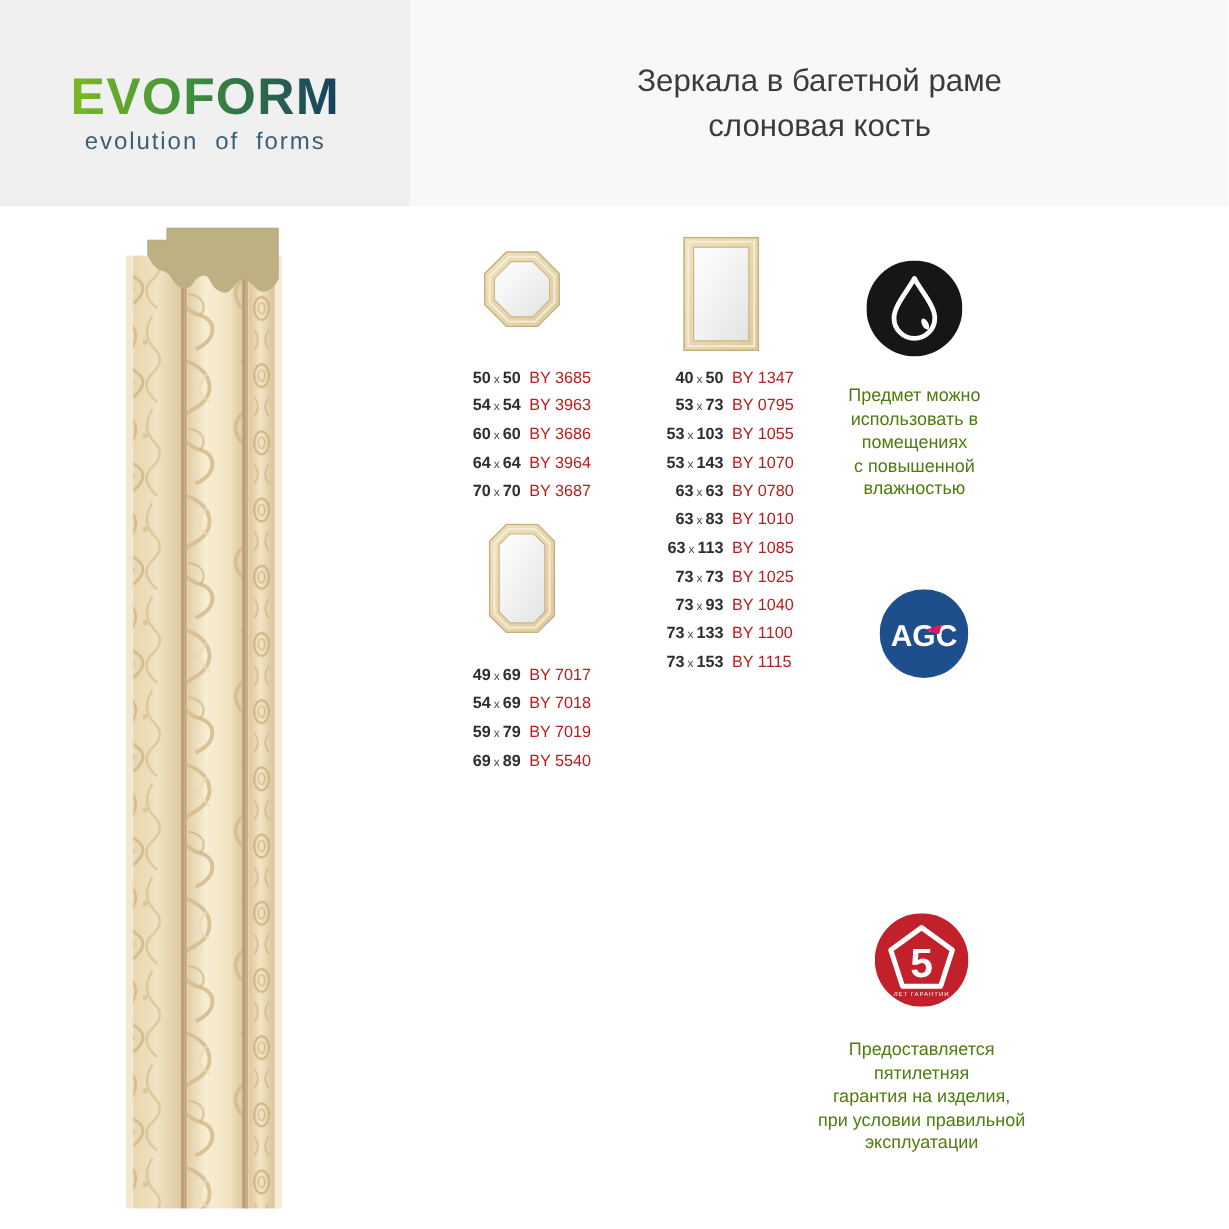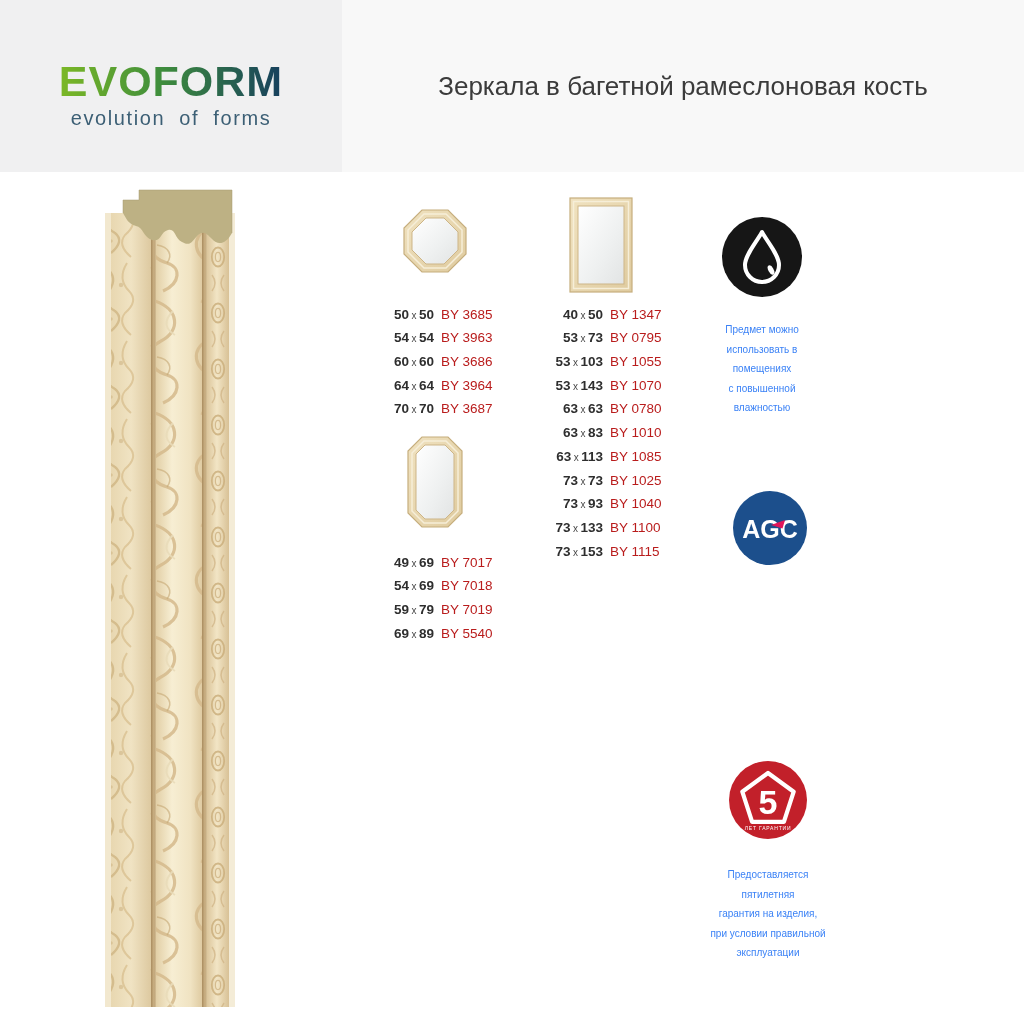--- a/index.html
+++ b/index.html
@@ -10,31 +10,31 @@
   
   .hdr-left{position:absolute;left:0;top:0;width:342px;height:172px;background:#f0f0f1;}
   .logo-wrap{position:absolute;left:0;top:48px;width:342px;text-align:center;margin-top:12px;}
   .logo-text{
     display:inline-block;font-size:43px;font-weight:700;letter-spacing:1px;line-height:1;
     background:linear-gradient(90deg,#7cb826 0%,#3f8e3c 45%,#163f5e 100%);
     -webkit-background-clip:text;background-clip:text;color:transparent;
   }
   .logo-tagline{margin-top:4px;font-size:20px;letter-spacing:1.6px;word-spacing:7px;color:#3c5f75;}
   .hdr-right{position:absolute;left:342px;top:0;width:682px;height:172px;background:#f8f8f8;
-    display:flex;flex-direction:row;align-items:center;justify-content:center;}
+    display:flex;flex-direction:column;align-items:center;justify-content:center;}
   .page-title{font-size:26px;line-height:37px;color:#3b3b3b;text-align:center;}
   
   .sheet-table{position:absolute;}
   .trow{display:flex;align-items:flex-end;height:23.7px;}
   .size{width:68px;text-align:right;font-weight:700;font-size:13.5px;color:#2e2e2e;white-space:nowrap;}
   .size i.xx{font-style:normal;font-weight:400;font-size:10px;color:#4a4a4a;padding:0 2.5px;}
   .code{margin-left:7px;font-size:13.5px;color:#b91c1c;white-space:nowrap;}
   
   .abs{position:absolute;}
-  .feature-text{position:absolute;text-align:center;font-size:10px;line-height:19.5px;color:#3b82f6;}
+  .feature-text{position:absolute;text-align:center;font-size:15px;line-height:19.5px;color:#4d7c0f;}
   .fline{white-space:nowrap;}
   svg{display:block;}
 </style>
 </head>
 <body>
 
 <div class="canvas">
 
   <svg width="0" height="0" style="position:absolute" aria-hidden="true">
     <defs>

